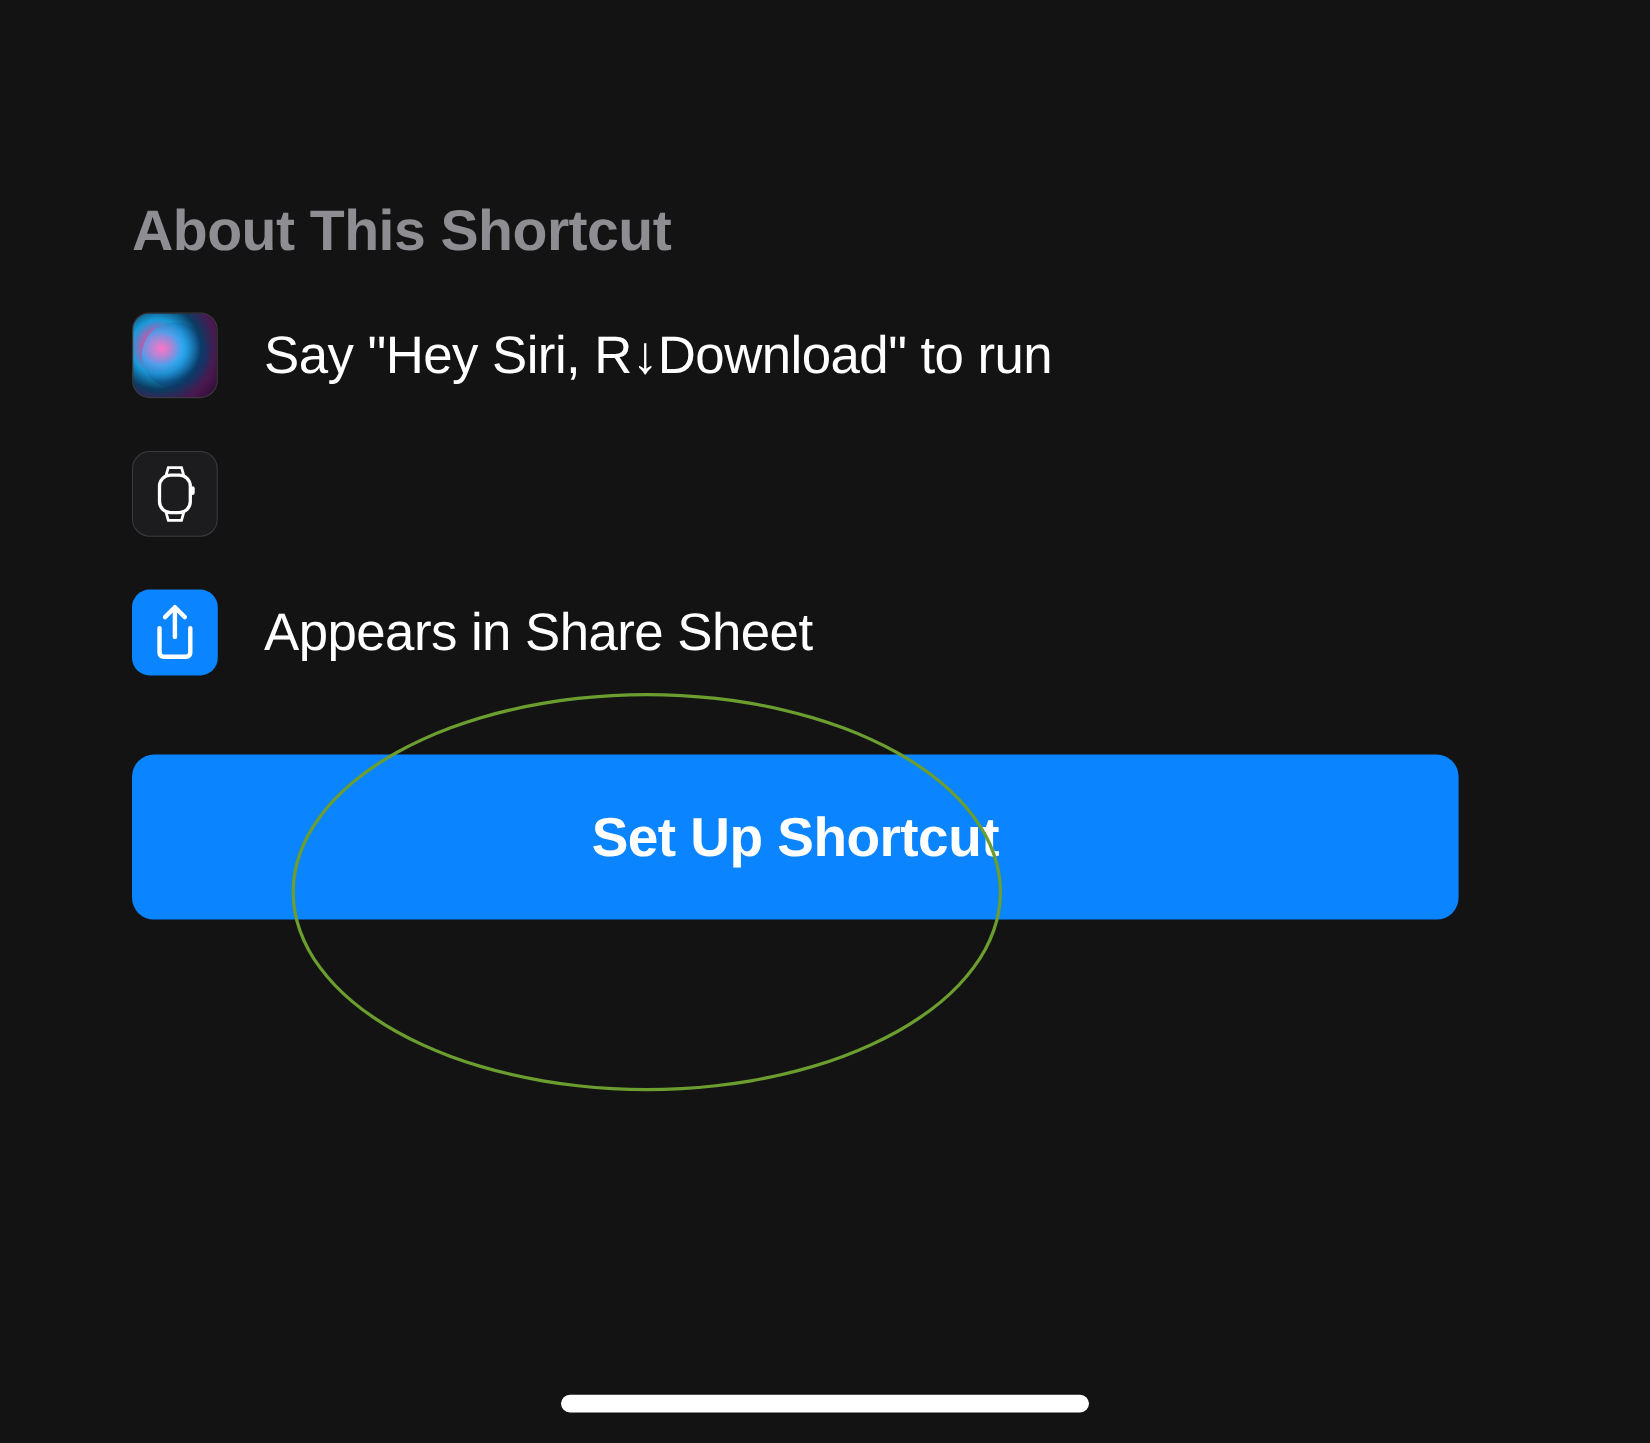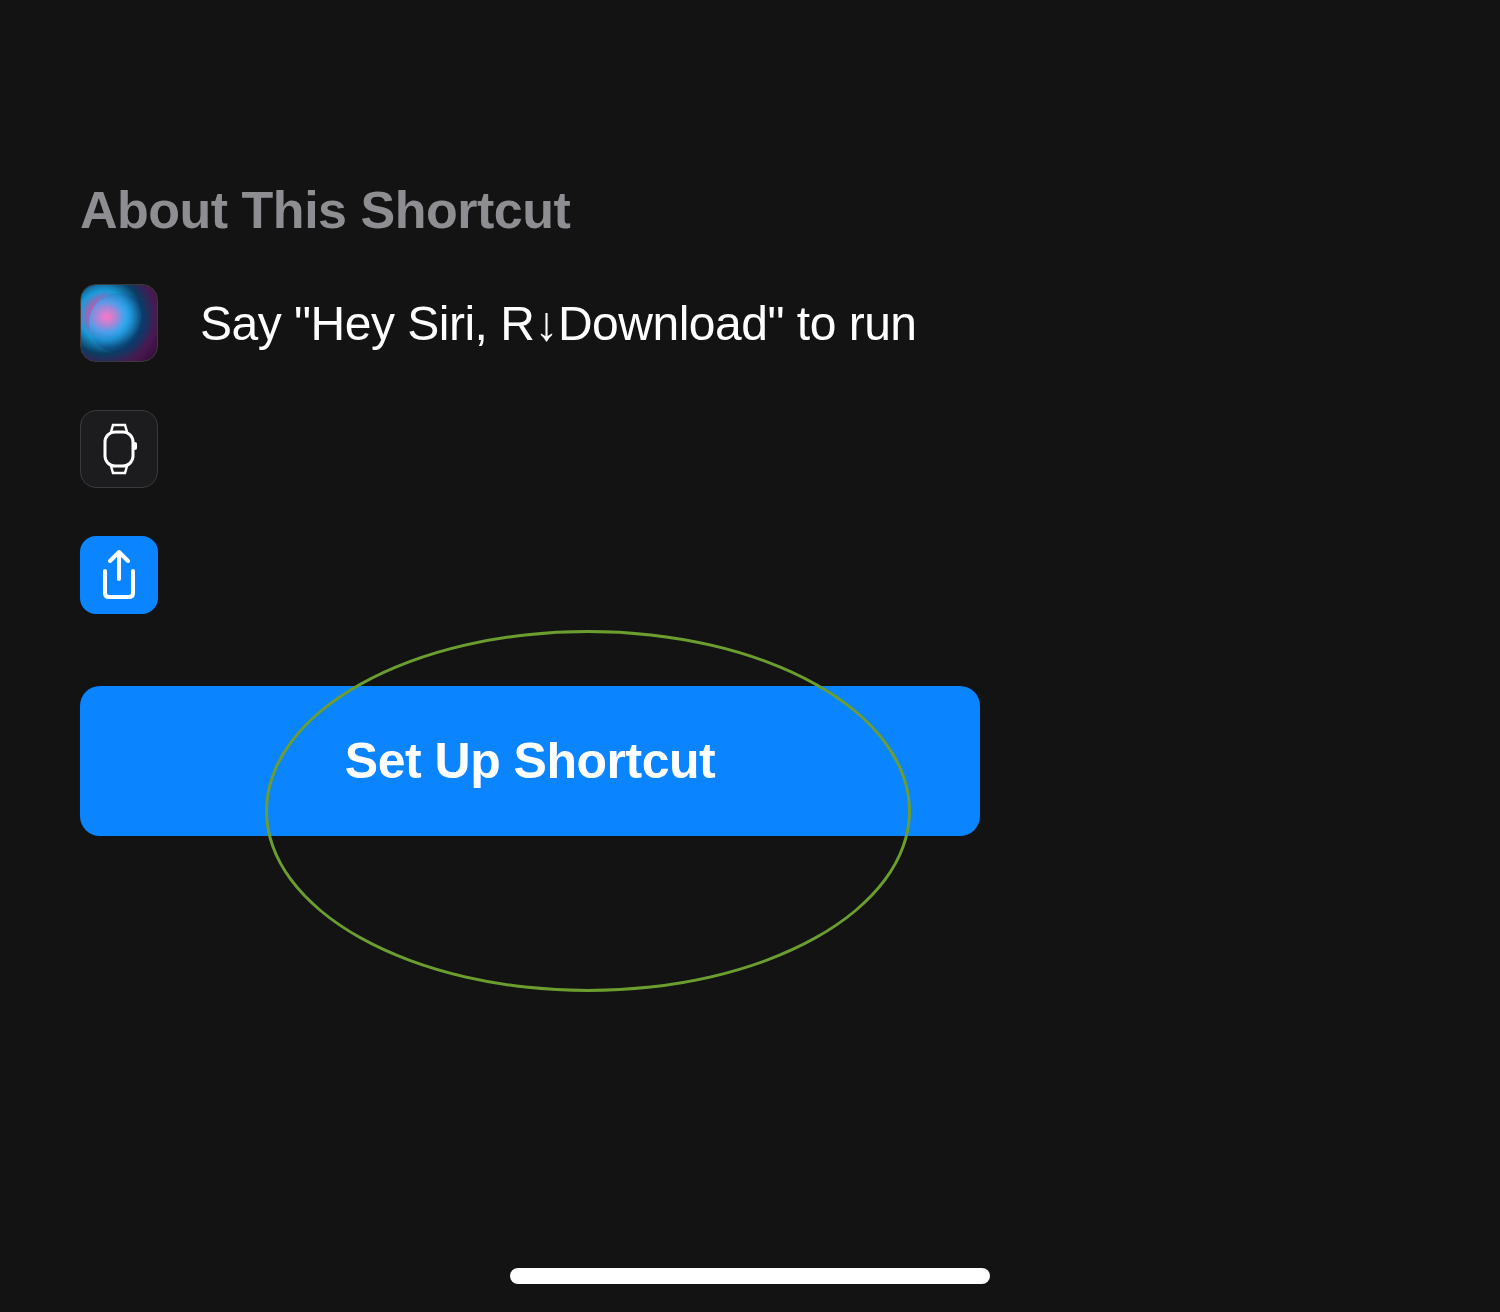--- a/index.html
+++ b/index.html
@@ -9,21 +9,21 @@
     }
     body {
       width: 1500px;
       height: 1312px;
       background: #131314;
       font-family: -apple-system, BlinkMacSystemFont, "Segoe UI", Helvetica, Arial, sans-serif;
       position: relative;
       overflow: hidden;
     }
     .container {
-      padding: 180px 80px 0 80px;
+      padding: 180px 80px 0 120px;
     }
     .section-title {
       color: #8e8e92;
       font-size: 52px;
       font-weight: 700;
       margin-bottom: 44px;
       letter-spacing: -0.5px;
     }
     .item-row {
       display: flex;
@@ -59,21 +59,21 @@
     .share-icon-box {
       background: #0a84ff;
     }
     .item-text {
       color: #ffffff;
       font-size: 48px;
       font-weight: 400;
       letter-spacing: -0.5px;
     }
     .setup-button {
-      width: 900px;
+      width: 1206px;
       height: 150px;
       background: #0a84ff;
       border: none;
       border-radius: 20px;
       color: #ffffff;
       font-size: 50px;
       font-weight: 700;
       cursor: pointer;
       margin-top: 72px;
       display: flex;
@@ -130,20 +130,21 @@
   </div>
 
   <div class="item-row">
     <div class="icon-box share-icon-box">
       <svg width="44" height="52" viewBox="0 0 44 52">
         <path d="M 22 4 L 22 30" stroke="#ffffff" stroke-width="4" stroke-linecap="round"></path>
         <path d="M 13 12 L 22 3 L 31 12" stroke="#ffffff" stroke-width="4" stroke-linecap="round" stroke-linejoin="round" fill="none"></path>
         <path d="M 8 22 L 8 44 Q 8 48 12 48 L 32 48 Q 36 48 36 44 L 36 22" stroke="#ffffff" stroke-width="4" stroke-linecap="round" stroke-linejoin="round" fill="none"></path>
       </svg>
     </div>
+    <span class="item-text">Appears in Share Sheet</span>
   </div>
 
   <button class="setup-button">
     <span>Set Up Shortcut</span>
   </button>
 </div>
 
 <div class="annotation-ellipse"></div>
 
 <div class="home-indicator"></div>

